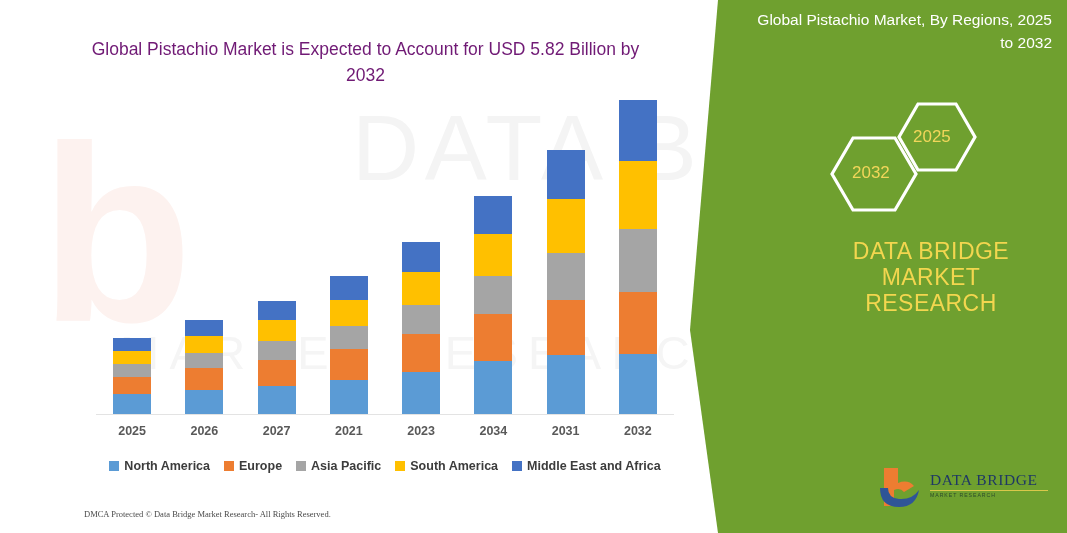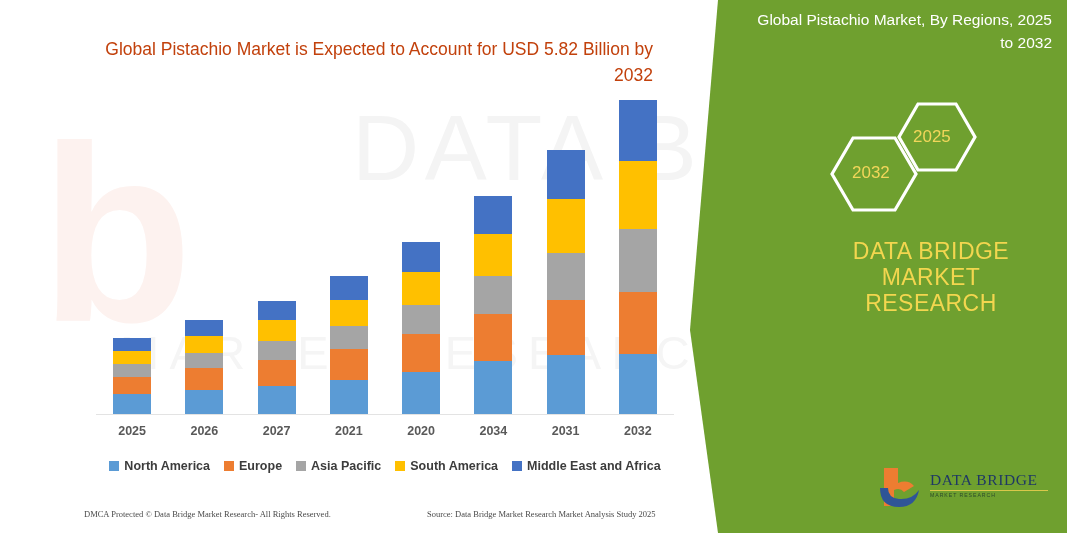--- a/index.html
+++ b/index.html
@@ -9,22 +9,22 @@
 
   
   .wm{position:absolute;color:#f2f2f2;font-weight:400;letter-spacing:.06em;
       user-select:none;white-space:nowrap;}
   .wm1{left:352px;top:95px;font-size:93px;color:#f4f4f4;}
   .wm2{left:120px;top:325px;font-size:47px;color:#f5f5f5;letter-spacing:.22em;}
   .wm-b{position:absolute;left:40px;top:110px;width:135px;height:275px;
         color:#fdf2ef;font-size:250px;line-height:250px;font-weight:700;}
 
   
-  .title{position:absolute;left:78px;top:36px;width:575px;text-align:right;
-         font-size:17.5px;line-height:26px;color:#c2410c;font-weight:400;}
+  .title{position:absolute;left:78px;top:36px;width:575px;text-align:center;
+         font-size:17.5px;line-height:26px;color:#701a75;font-weight:400;}
 
   .plot{position:absolute;left:96px;top:100px;width:578px;height:315px;}
   .axis{position:absolute;left:96px;top:414px;width:578px;height:1px;background:#e3e3e3;}
 
   .bar{position:absolute;bottom:0;width:38px;}
   .seg{width:100%;display:block;}
 
   .xlabels{position:absolute;left:96px;top:424px;width:578px;height:22px;}
   .xlab{position:absolute;width:72px;text-align:center;font-size:12.5px;
         font-weight:700;color:#595959;top:0;}
@@ -128,21 +128,21 @@
         <span class="seg" style="background: rgb(237, 125, 49); height: 62.2423px;"></span>
         <span class="seg" style="background: rgb(91, 155, 213); height: 61.1598px;"></span>
       </div>
     </div>
   <div class="axis"></div>
   <div class="xlabels" id="xlabels">
       <div class="xlab" style="left: 0.125px;">2025</div>
       <div class="xlab" style="left: 72.375px;">2026</div>
       <div class="xlab" style="left: 144.625px;">2027</div>
       <div class="xlab" style="left: 216.875px;">2021</div>
-      <div class="xlab" style="left: 289.125px;">2020</div>
+      <div class="xlab" style="left: 289.125px;">2023</div>
       <div class="xlab" style="left: 361.375px;">2034</div>
       <div class="xlab" style="left: 433.625px;">2031</div>
       <div class="xlab" style="left: 505.875px;">2032</div>
     </div>
 
   <div class="legend" id="legend">
       <div class="lg">
         <span class="lgsw" style="background: rgb(91, 155, 213);"></span>
         <span class="lgtx">North America</span>
       </div>
@@ -158,21 +158,20 @@
         <span class="lgsw" style="background: rgb(255, 192, 0);"></span>
         <span class="lgtx">South America</span>
       </div>
       <div class="lg">
         <span class="lgsw" style="background: rgb(68, 114, 196);"></span>
         <span class="lgtx">Middle East and Africa</span>
       </div>
     </div>
 
   <div class="foot foot-l">DMCA Protected © Data Bridge Market Research-  All Rights Reserved.</div>
-  <div class="foot foot-r">Source: Data Bridge Market Research  Market Analysis Study 2025</div>
 
   <svg class="green" viewBox="0 0 1067 533" preserveAspectRatio="none">
     <polygon points="718,0 1067,0 1067,533 718,533 690,330 718,0" fill="#6FA02F"></polygon>
   </svg>
 
   <div class="gtitle">Global Pistachio Market, By Regions, 2025 to 2032</div>
 
   <div class="hexwrap">
     <svg width="175" height="116" viewBox="0 0 175 116">
       <polygon points="100,8 138,8 157,41 138,74 100,74 81,41" fill="none" stroke="#ffffff" stroke-width="3.2"></polygon>

